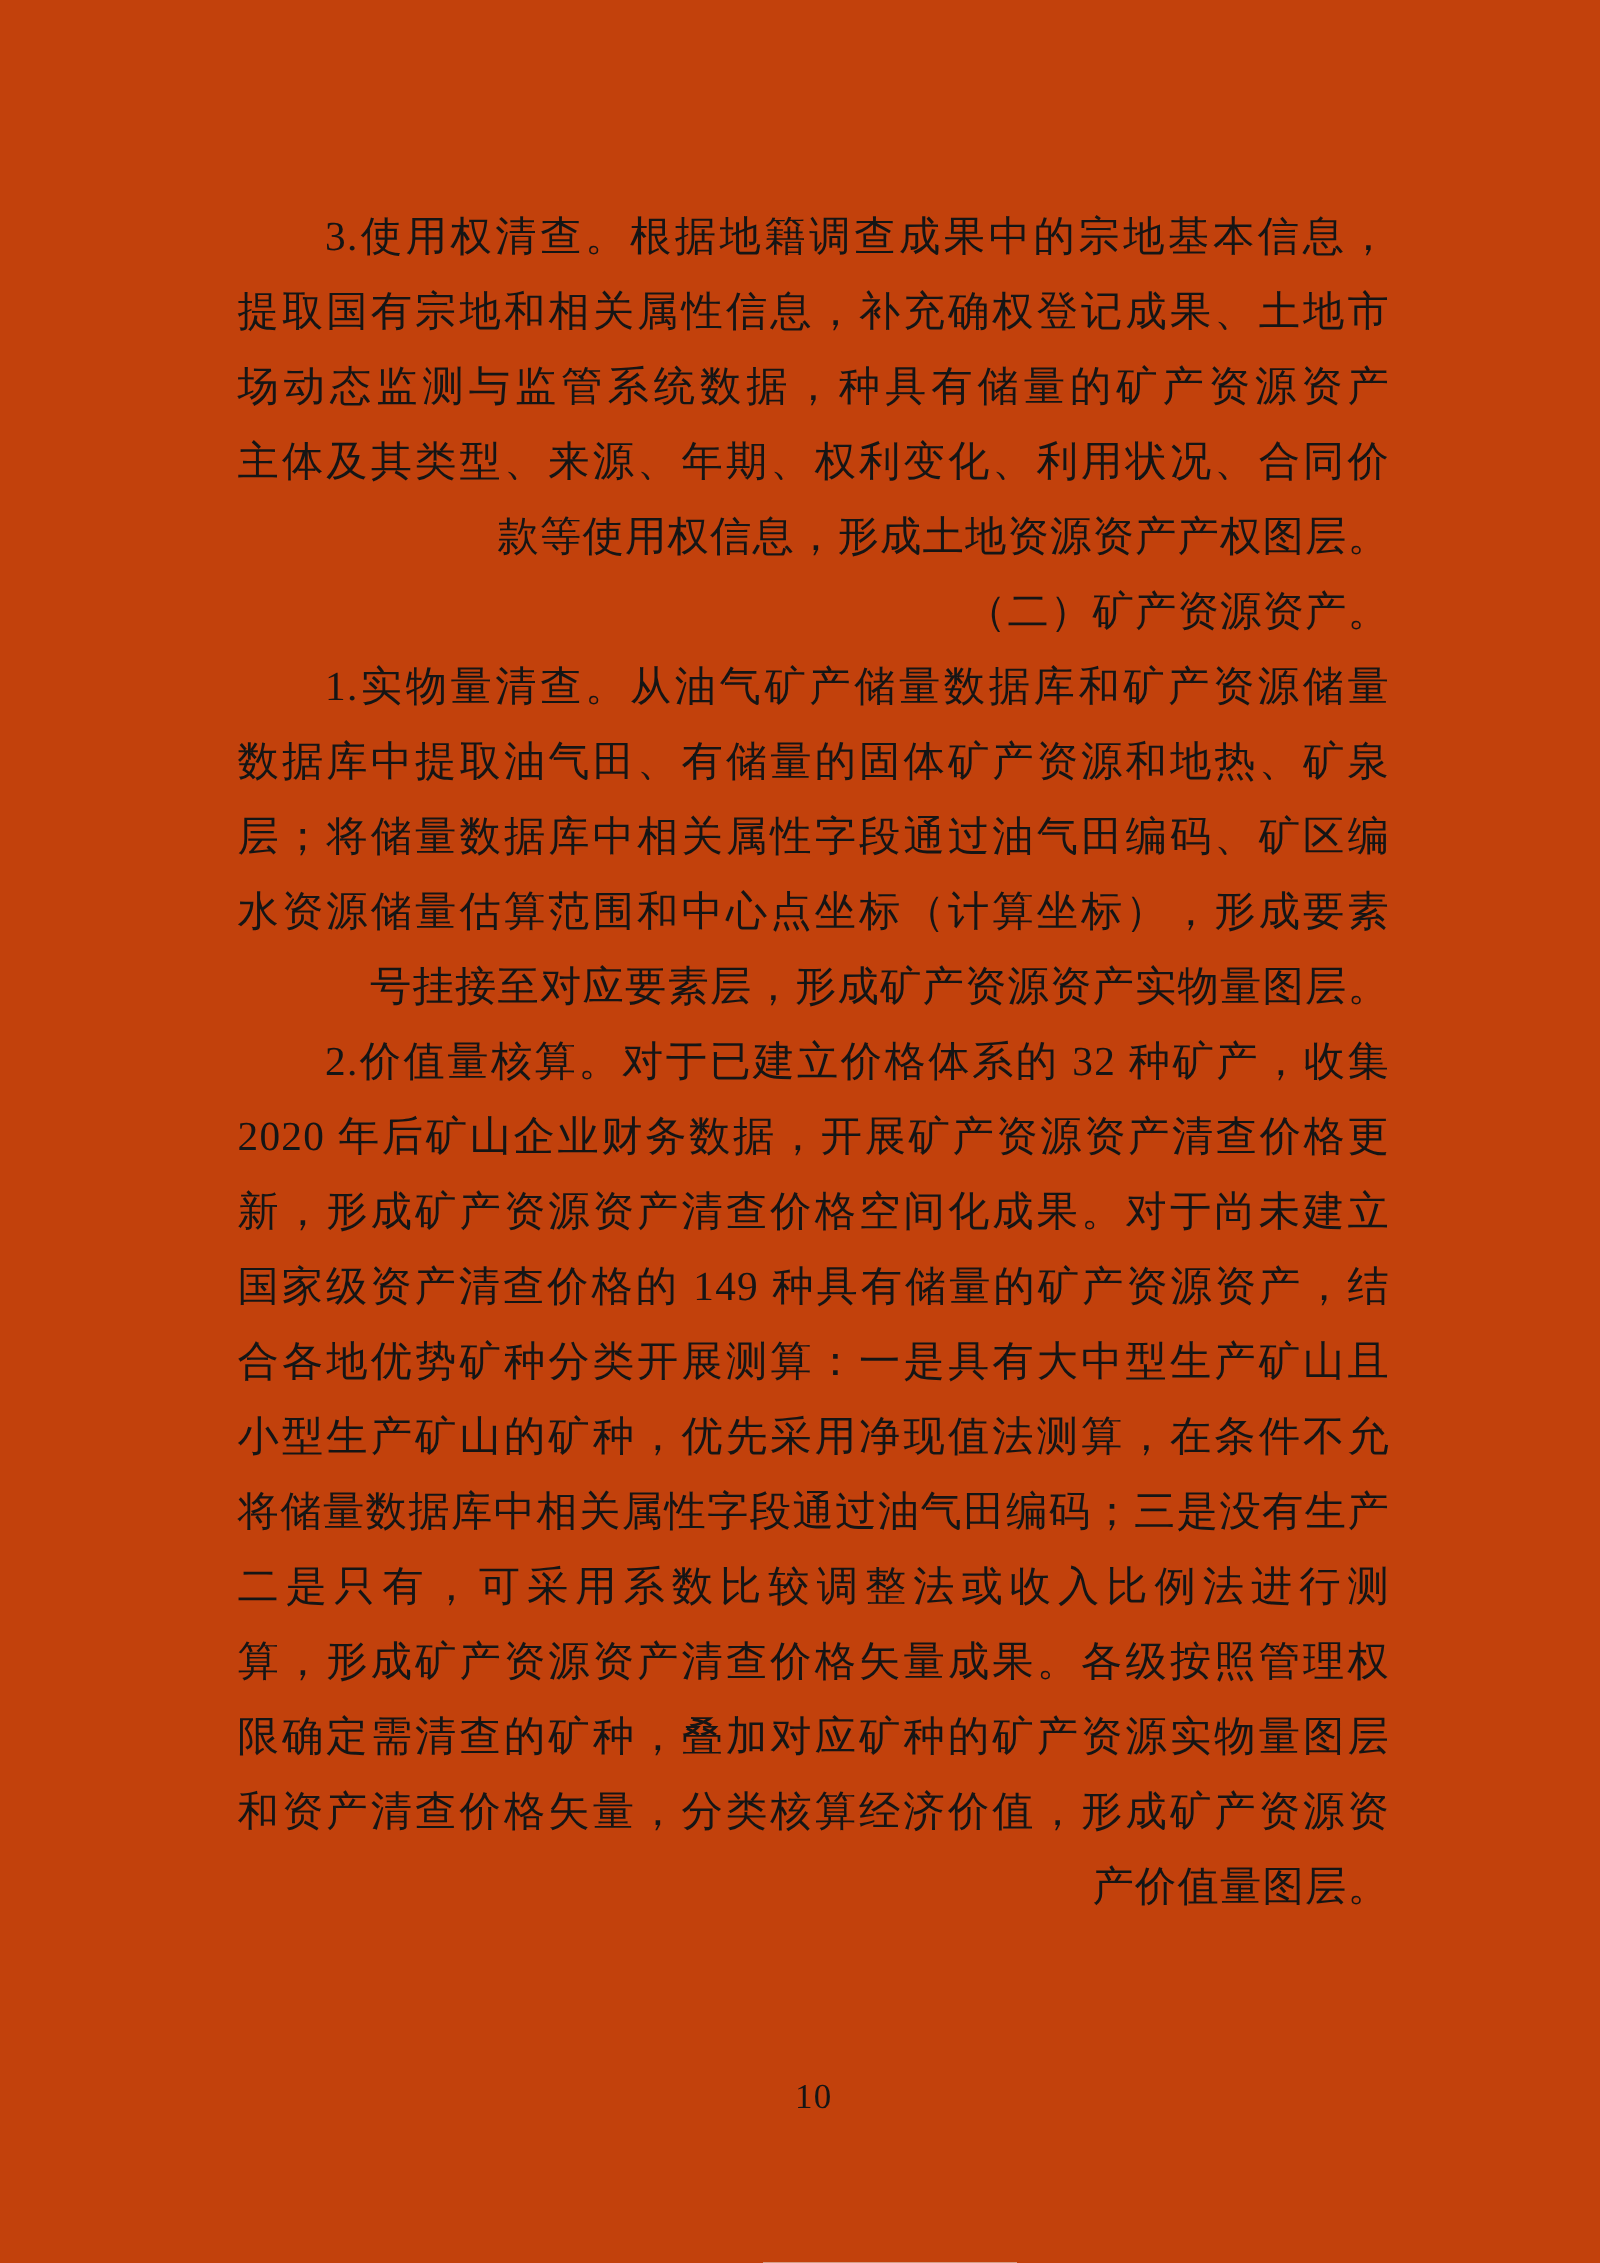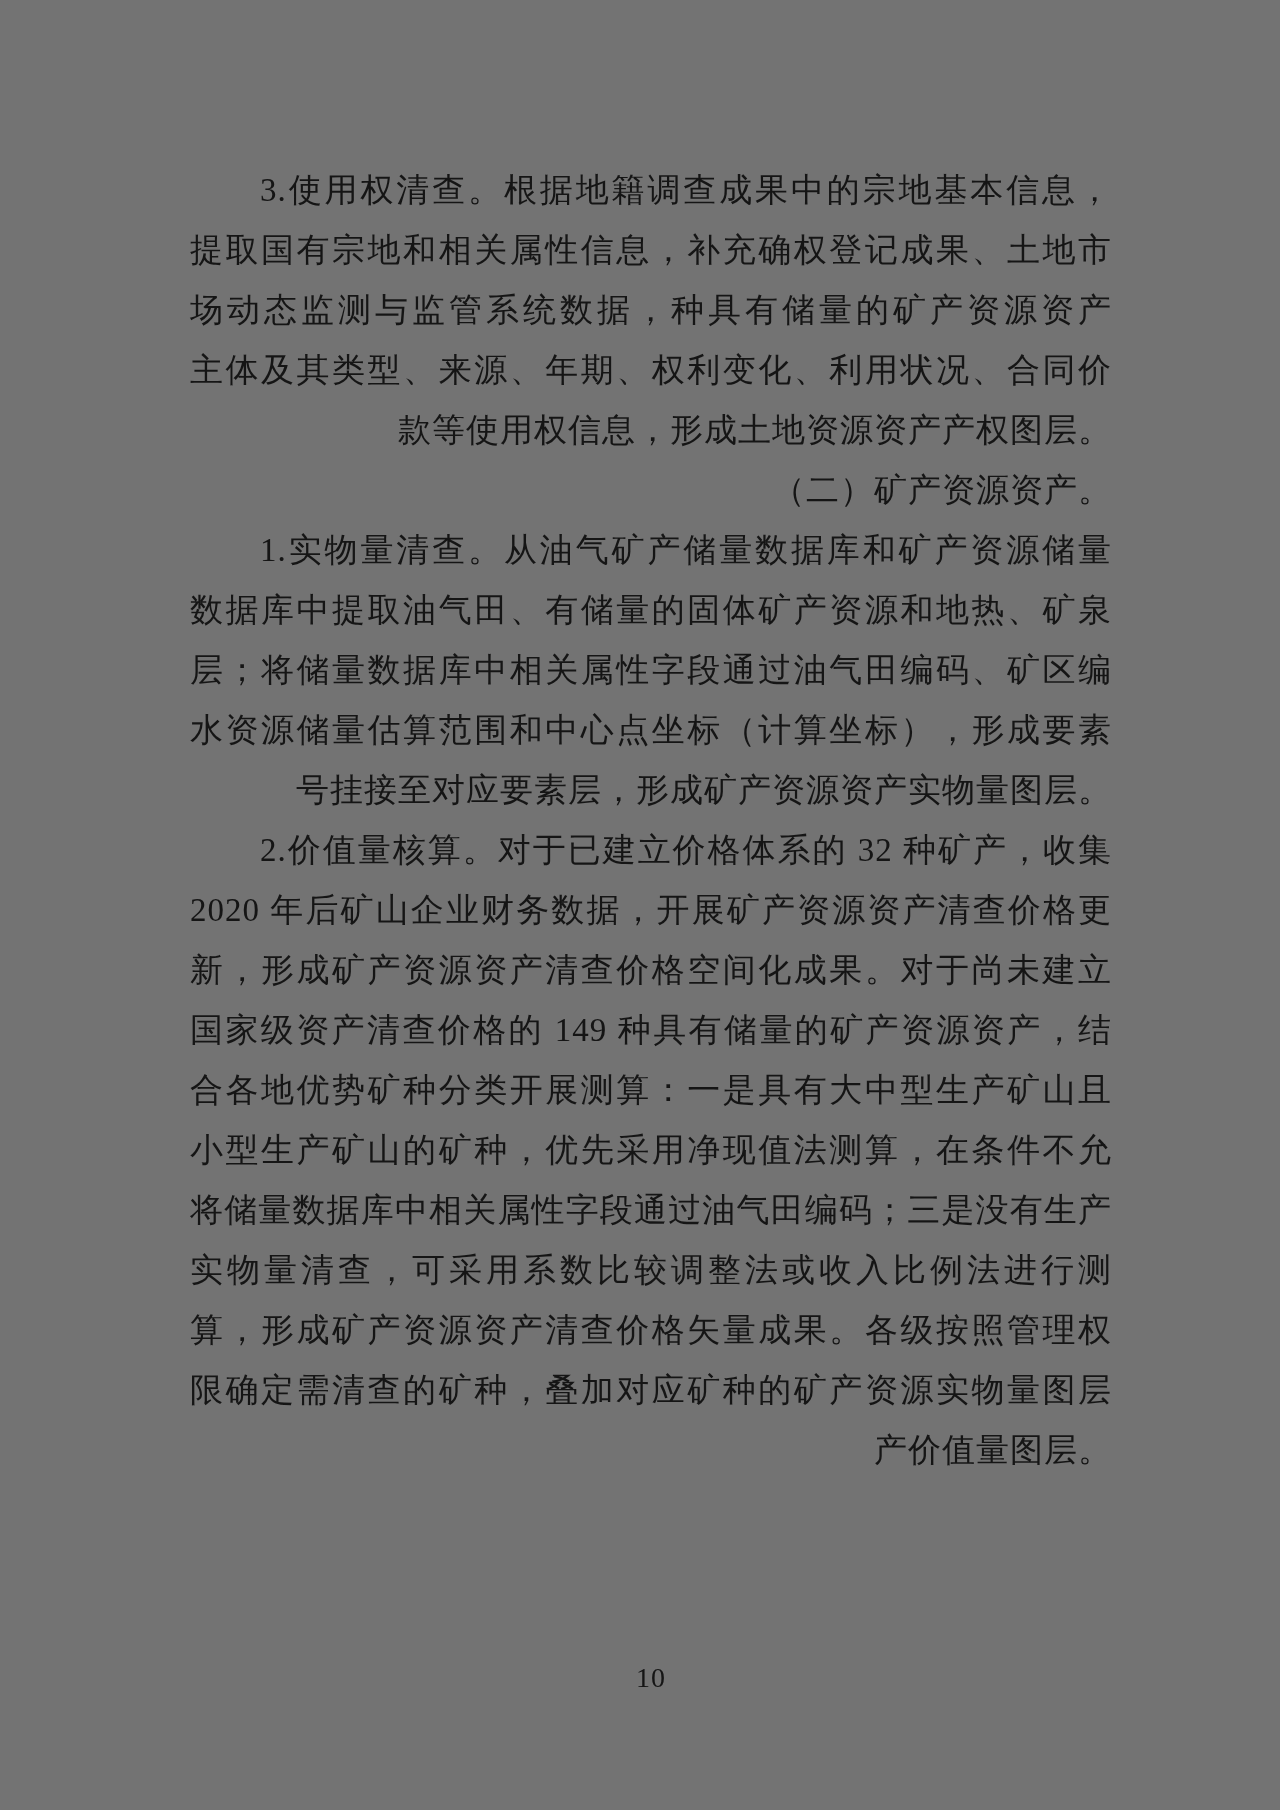--- a/index.html
+++ b/index.html
@@ -4,21 +4,21 @@
 <style>
   html, body {
     margin: 0;
     padding: 0;
     background: #e8e8e8;
   }
   .page {
     position: relative;
     width: 1280px;
     height: 1810px;
-    background: #737373;
+    background: #c2410c;
     overflow: hidden;
     font-family: "Liberation Serif", "DejaVu Serif", serif;
     color: #151515;
   }
   .textblock {
     position: absolute;
     left: 190px;
     top: 160px;
     width: 922px;
   }
@@ -68,19 +68,20 @@
       <div class="line justify">层；将储量数据库中相关属性字段通过油气田编码、矿区编</div>
       <div class="line justify">水资源储量估算范围和中心点坐标（计算坐标），形成要素</div>
       <div class="line">号挂接至对应要素层，形成矿产资源资产实物量图层。</div>
       <div class="line justify indent">2.价值量核算。对于已建立价格体系的 32 种矿产，收集</div>
       <div class="line justify">2020 年后矿山企业财务数据，开展矿产资源资产清查价格更</div>
       <div class="line justify">新，形成矿产资源资产清查价格空间化成果。对于尚未建立</div>
       <div class="line justify">国家级资产清查价格的 149 种具有储量的矿产资源资产，结</div>
       <div class="line justify">合各地优势矿种分类开展测算：一是具有大中型生产矿山且</div>
       <div class="line justify">小型生产矿山的矿种，优先采用净现值法测算，在条件不允</div>
       <div class="line justify">将储量数据库中相关属性字段通过油气田编码；三是没有生产</div>
-      <div class="line justify">实物量清查，可采用系数比较调整法或收入比例法进行测</div>
+      <div class="line justify">二是只有，可采用系数比较调整法或收入比例法进行测</div>
       <div class="line justify">算，形成矿产资源资产清查价格矢量成果。各级按照管理权</div>
       <div class="line justify">限确定需清查的矿种，叠加对应矿种的矿产资源实物量图层</div>
+      <div class="line justify">和资产清查价格矢量，分类核算经济价值，形成矿产资源资</div>
       <div class="line">产价值量图层。</div>
     </div>
   <div class="page-number">10</div>
 </div>
 
 </body></html>

